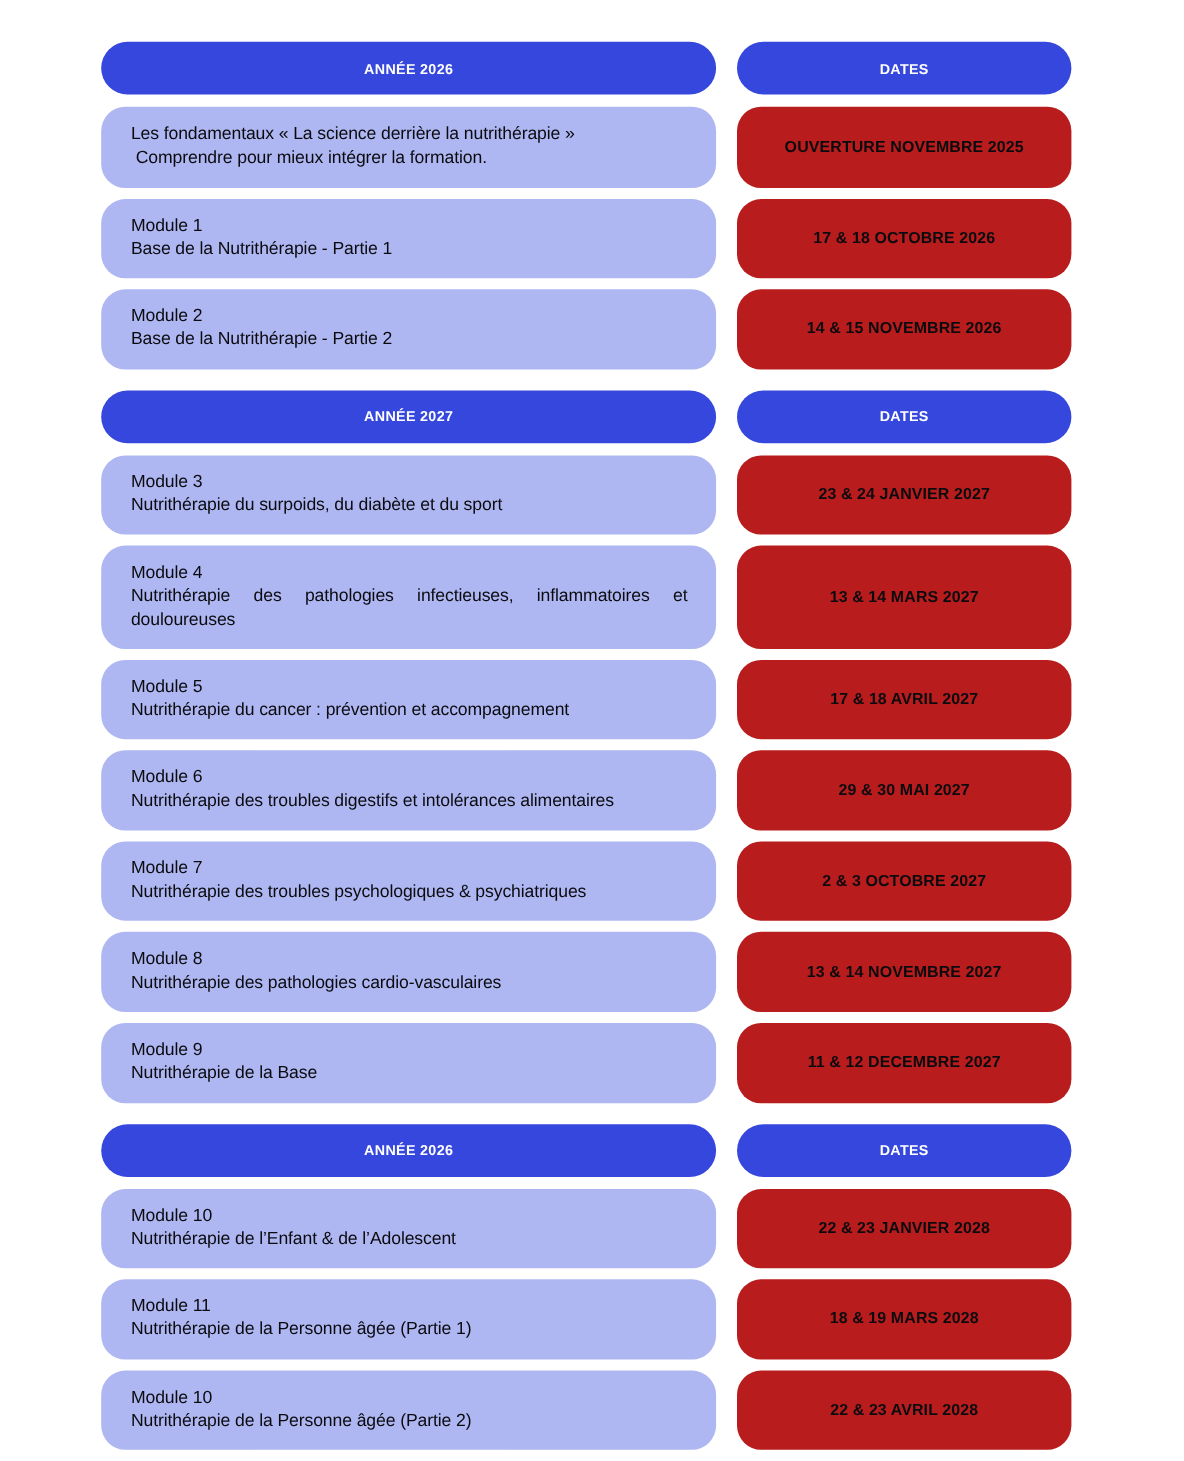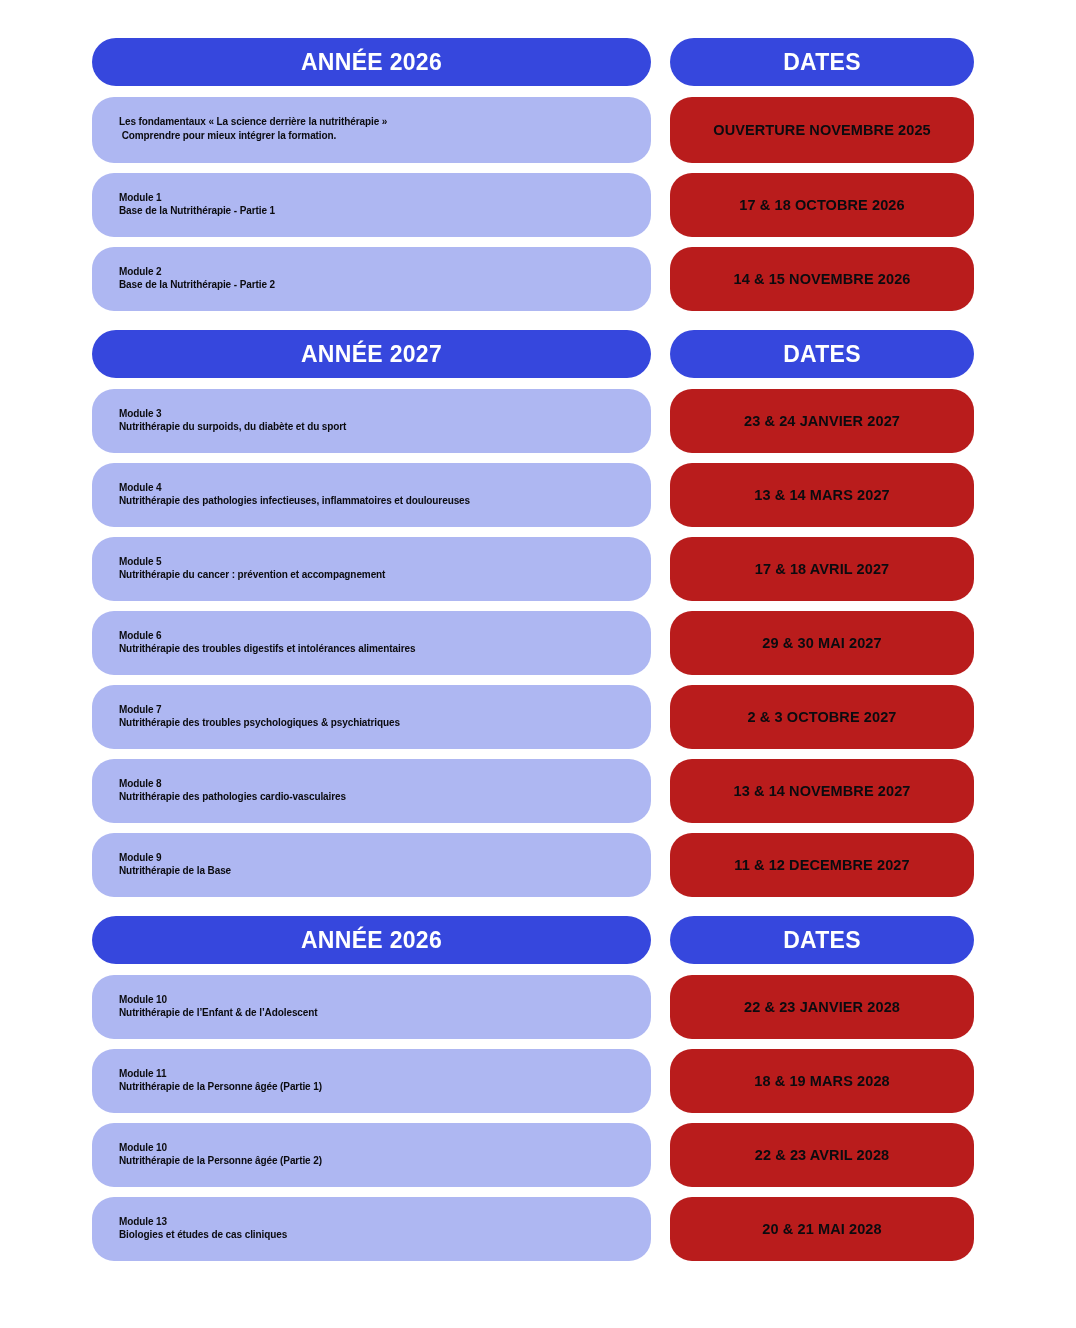--- a/index.html
+++ b/index.html
@@ -40,21 +40,21 @@
     width: 304px;
     flex: 0 0 304px;
   }
 
   
   .yearbar {
     background: #3647dd;
     border-radius: 24px;
     color: #ffffff;
     font-weight: bold;
-    font-size: 23px;
+    font-size: 13px;
     letter-spacing: 0.3px;
     text-align: center;
     display: flex;
     align-items: center;
     justify-content: center;
     height: 48px;
     width: 100%;
   }
   .yearbar.left-bar {
     width: 559px;
@@ -88,22 +88,22 @@
     justify-content: center;
     text-align: center;
     font-weight: bold;
     font-size: 14.5px;
     letter-spacing: 0.1px;
     padding: 10px 4px;
     min-height: 64px;
   }
 
   .card .line {
-    font-weight: bold;
-    font-size: 10px;
+    font-weight: normal;
+    font-size: 16px;
     line-height: 1.33;
     letter-spacing: -0.1px;
     white-space: pre-wrap;
   }
   .card .line.justify {
     text-align: justify;
     text-align-last: left;
   }
 
   .intro-card { min-height: 66px; }

